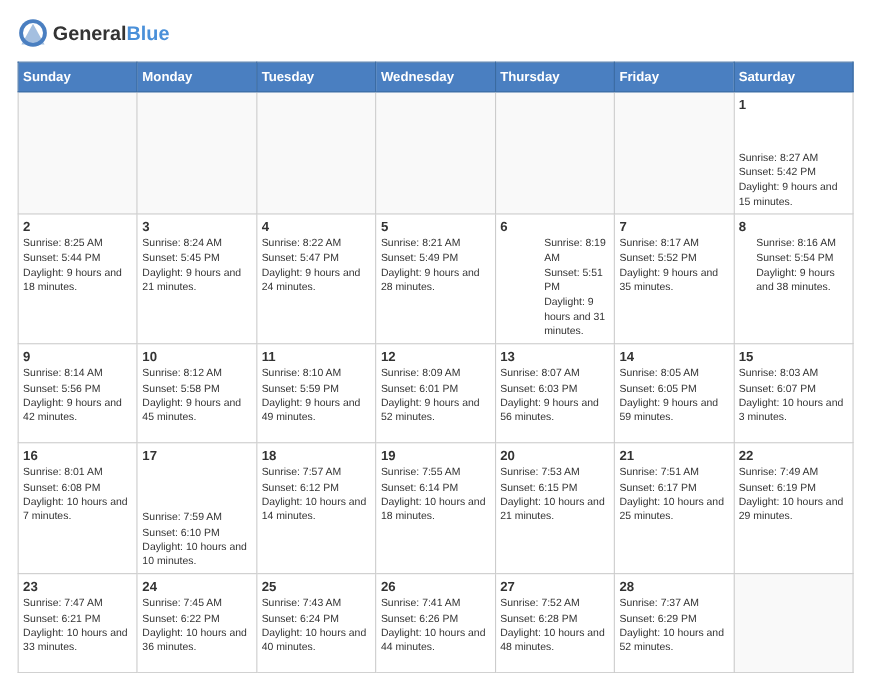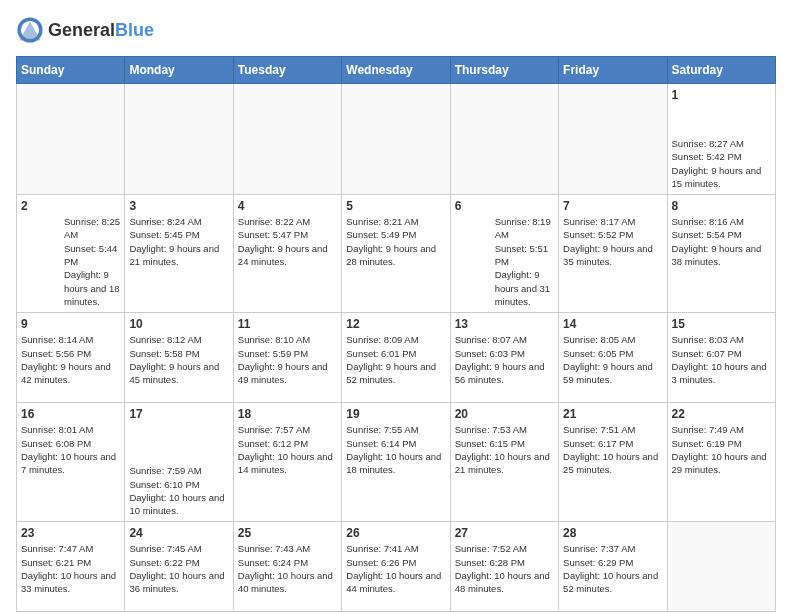--- a/index.html
+++ b/index.html
@@ -125,21 +125,21 @@
         <td>
           <div class="day-number">1</div>
           <div class="day-info" style="white-space: pre-line; margin-top: 35px;">Sunrise: 8:27 AM
 Sunset: 5:42 PM
 Daylight: 9 hours and 15 minutes.</div>
         </td>
       </tr>
       <tr>
         <td>
           <div class="day-number">2</div>
-          <div class="day-info" style="white-space: pre-line; margin-left: 43px;">Sunrise: 8:25 AM
+          <div class="day-info" style="white-space: pre-line;">Sunrise: 8:25 AM
 Sunset: 5:44 PM
 Daylight: 9 hours and 18 minutes.</div>
         </td>
         <td>
           <div class="day-number">3</div>
           <div class="day-info" style="white-space: pre-line;">Sunrise: 8:24 AM
 Sunset: 5:45 PM
 Daylight: 9 hours and 21 minutes.</div>
         </td>
         <td>
@@ -161,21 +161,21 @@
 Daylight: 9 hours and 31 minutes.</div>
         </td>
         <td>
           <div class="day-number">7</div>
           <div class="day-info" style="white-space: pre-line;">Sunrise: 8:17 AM
 Sunset: 5:52 PM
 Daylight: 9 hours and 35 minutes.</div>
         </td>
         <td>
           <div class="day-number">8</div>
-          <div class="day-info" style="white-space: pre-line;">Sunrise: 8:16 AM
+          <div class="day-info" style="white-space: pre-line; margin-left: 16px;">Sunrise: 8:16 AM
 Sunset: 5:54 PM
 Daylight: 9 hours and 38 minutes.</div>
         </td>
       </tr>
       <tr>
         <td>
           <div class="day-number">9</div>
           <div class="day-info" style="white-space: pre-line;">Sunrise: 8:14 AM
 Sunset: 5:56 PM
 Daylight: 9 hours and 42 minutes.</div>

